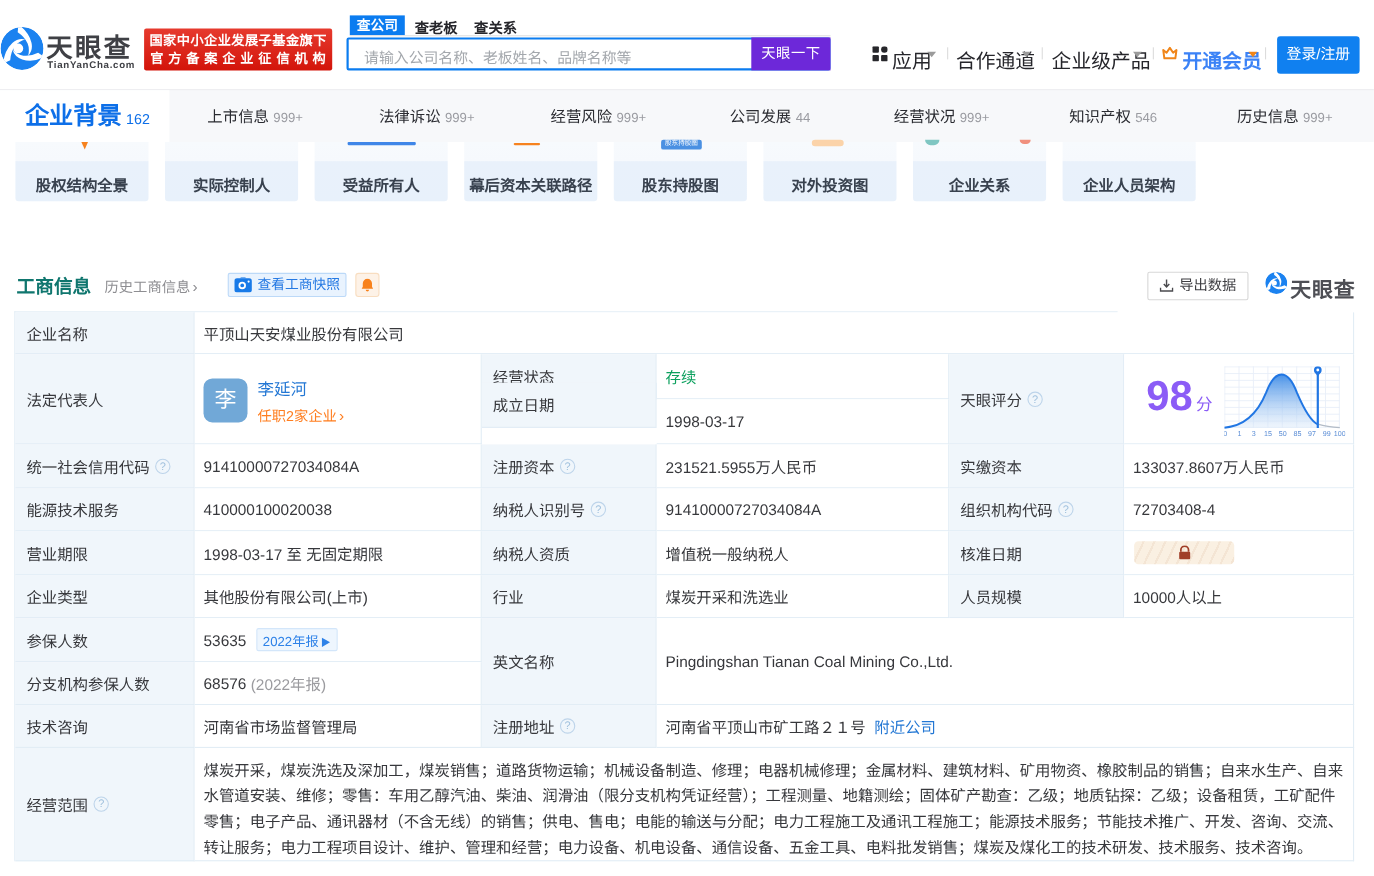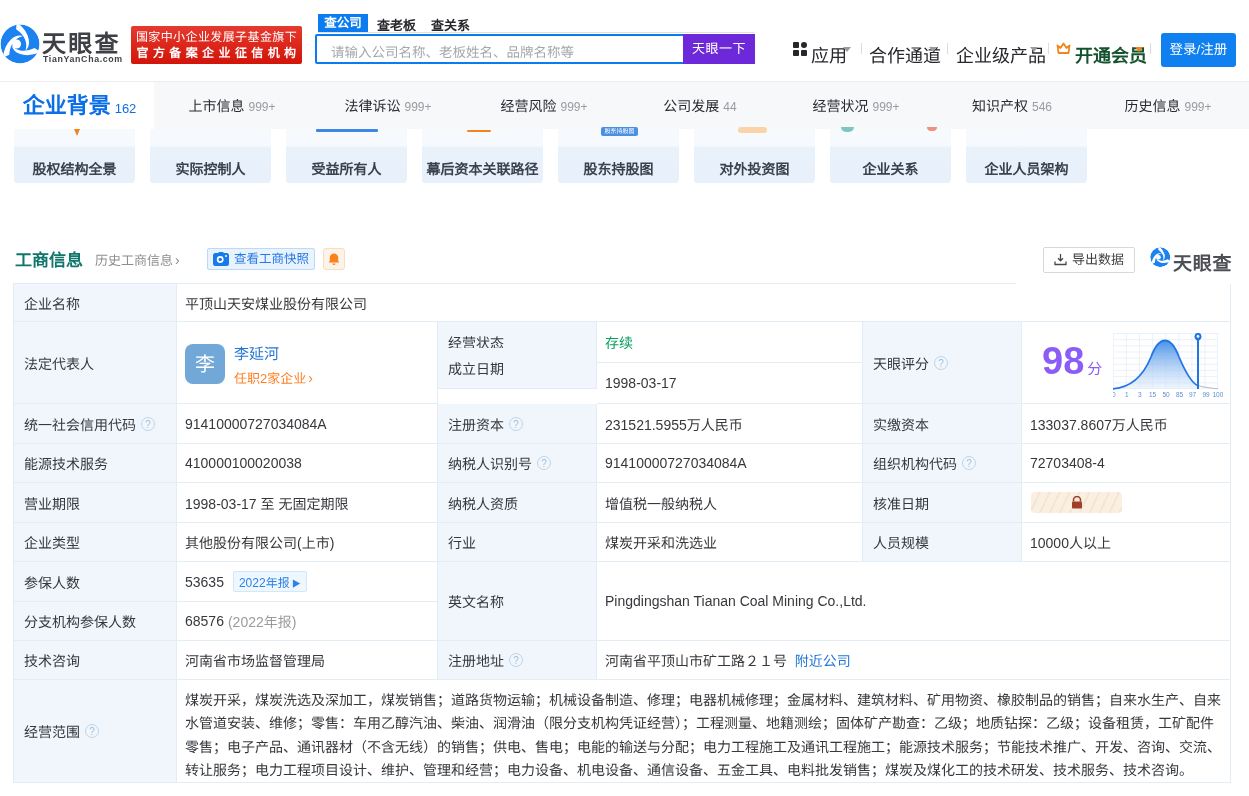--- a/index.html
+++ b/index.html
@@ -5,37 +5,37 @@
 * { margin:0; padding:0; box-sizing:border-box; }
 html,body { width:1249px; height:796px; background:#fff; font-family:"Liberation Sans",sans-serif; overflow:hidden; }
 #page { position:relative; width:1249px; height:796px; }
 .abs { position:absolute; }
 
 
 #hdr { position:absolute; left:0; top:0; width:1249px; height:81px; background:#fff; }
 #logoTxt { position:absolute; left:42px; top:24px; font-size:24px; font-weight:bold; color:#3f4045; letter-spacing:2.2px; white-space:nowrap; }
 #logoSub { position:absolute; left:43px; top:53.5px; font-size:8.8px; font-weight:bold; color:#3f4045; letter-spacing:0.65px; white-space:nowrap; }
 #redBadge { position:absolute; left:131px; top:26px; width:171px; height:38px; background:linear-gradient(180deg,#e63a2e,#d3140a); border-radius:2px; color:#fff; text-align:center; padding-top:3px; }
-#redBadge .l1 { font-size:12px; font-weight:normal; letter-spacing:0.4px; line-height:16px; white-space:nowrap; }
+#redBadge .l1 { font-size:12px; font-weight:bold; letter-spacing:0.4px; line-height:16px; white-space:nowrap; }
 #redBadge .l2 { font-size:12px; font-weight:bold; letter-spacing:4.4px; line-height:16px; margin-left:4px; white-space:nowrap; }
 
 
 #stabs { position:absolute; left:318px; top:14px; height:19px; }
 .stab-active { position:absolute; left:0; top:0; width:50px; height:18px; background:#0b7cf0; color:#fff; font-size:12.5px; font-weight:bold; text-align:center; line-height:18px; }
 .stab { position:absolute; top:1px; font-size:13px; color:#26262b; font-weight:bold; white-space:nowrap; }
 #sline { position:absolute; left:318px; top:32px; width:437px; height:1px; background:#e0e0e0; }
 #searchbox { position:absolute; left:315px; top:34px; width:440px; height:30px; border:2px solid #0b7cf0; background:#fff; border-radius:2px; }
 #ph { position:absolute; left:331px; top:41px; font-size:13.5px; color:#a4a8ad; }
 #sbtn { position:absolute; left:683px; top:34px; width:72px; height:30px; background:#6d28d9; color:#fff; font-size:13px; text-align:center; line-height:30px; letter-spacing:0.5px; }
 
 
 .rm { position:absolute; top:41px; font-size:18px; color:#26262b; white-space:nowrap; }
 .rsep { position:absolute; top:43px; width:1px; height:11px; background:#dcdcdc; }
 .caret { position:absolute; top:47px; width:0; height:0; border-left:4px solid transparent; border-right:4px solid transparent; border-top:5px solid #9b9b9b; }
-#vipTxt { color:#14532d; font-weight:bold; }
+#vipTxt { color:#3b82f6; font-weight:bold; }
 #loginBtn { position:absolute; left:1161px; top:33px; width:75px; height:34px; background:#1080f0; border-radius:3px; color:#fff; font-size:13.5px; text-align:center; line-height:34px; white-space:nowrap; }
 
 
 #nav { position:absolute; left:0; top:81px; width:1249px; height:48px; background:#f7f8fa; border-top:1px solid #ededf0; }
 #navActive { position:absolute; left:0; top:0; width:154px; height:48px; background:#fff; text-align:center; line-height:48px; text-indent:5px; }
 #navActive .t { font-size:22px; font-weight:bold; color:#0d6fe8; }
 #navActive .c { font-size:13px; color:#0d6fe8; margin-left:4px; }
 .ntab { position:absolute; top:0; width:156px; height:48px; text-align:center; line-height:48px; }
 .ntab .t { font-size:14px; color:#2a2b31; }
 .ntab .c { font-size:12px; color:#9a9ba1; margin-left:4px; }

